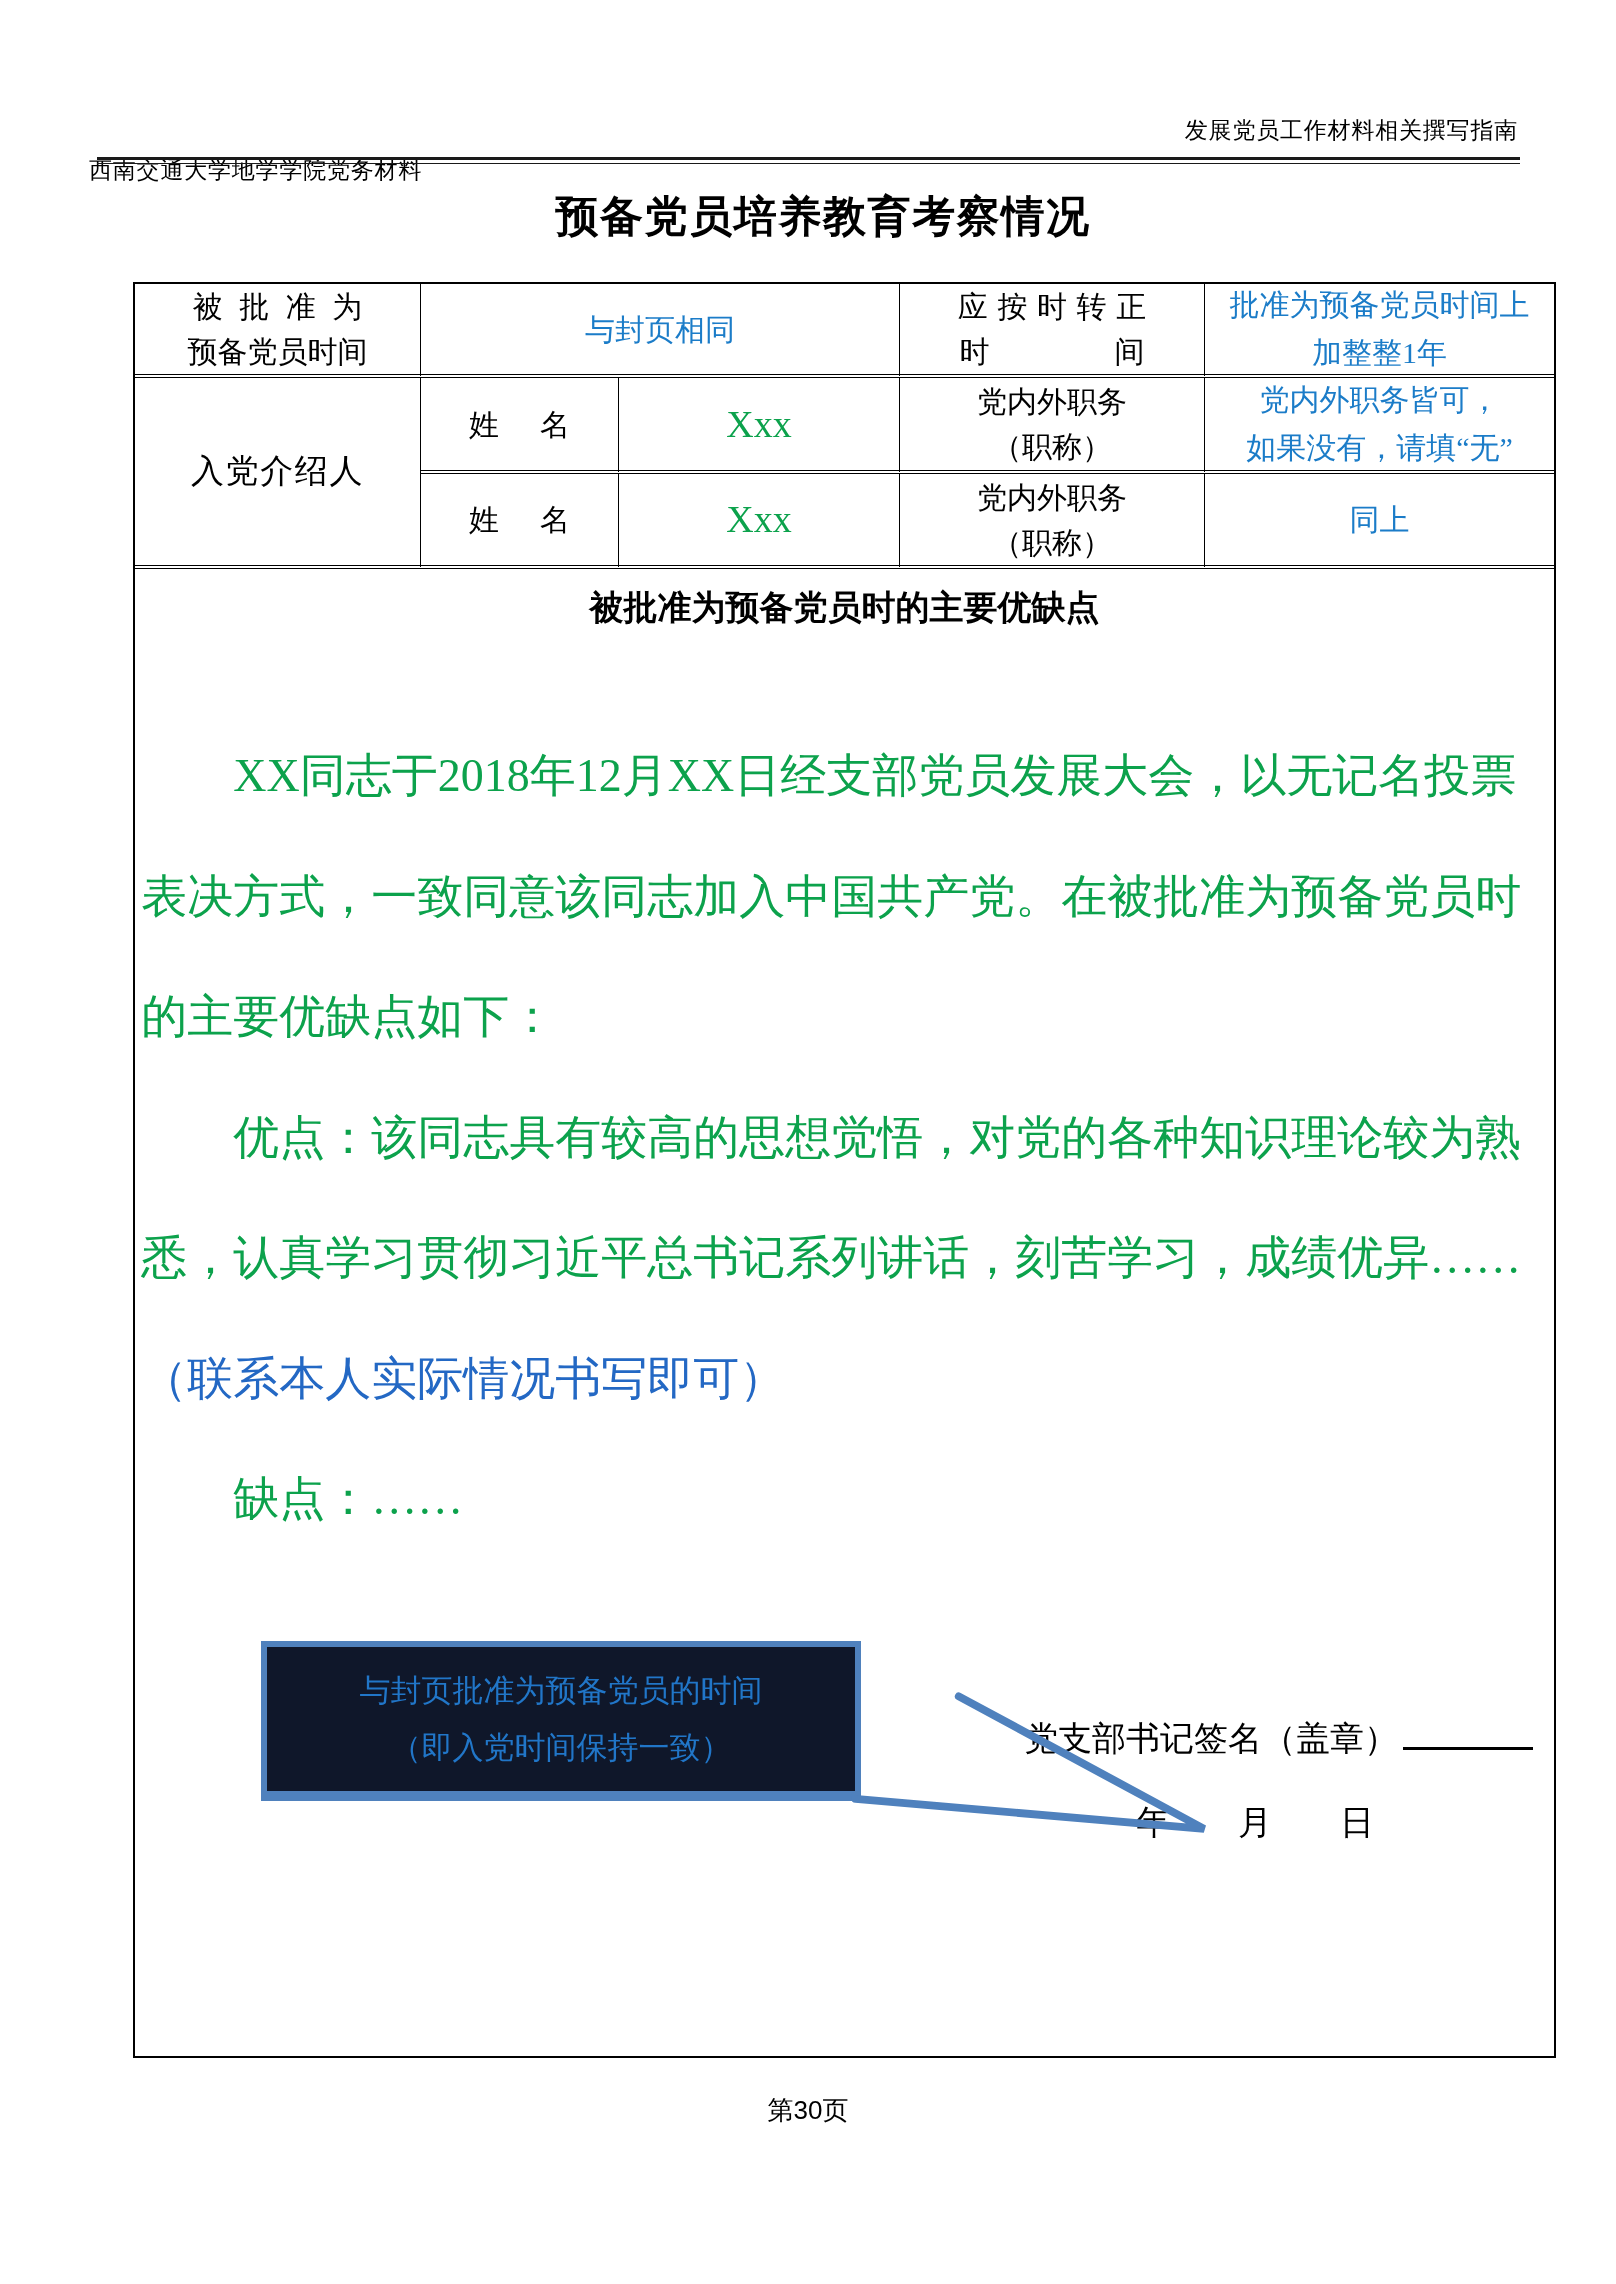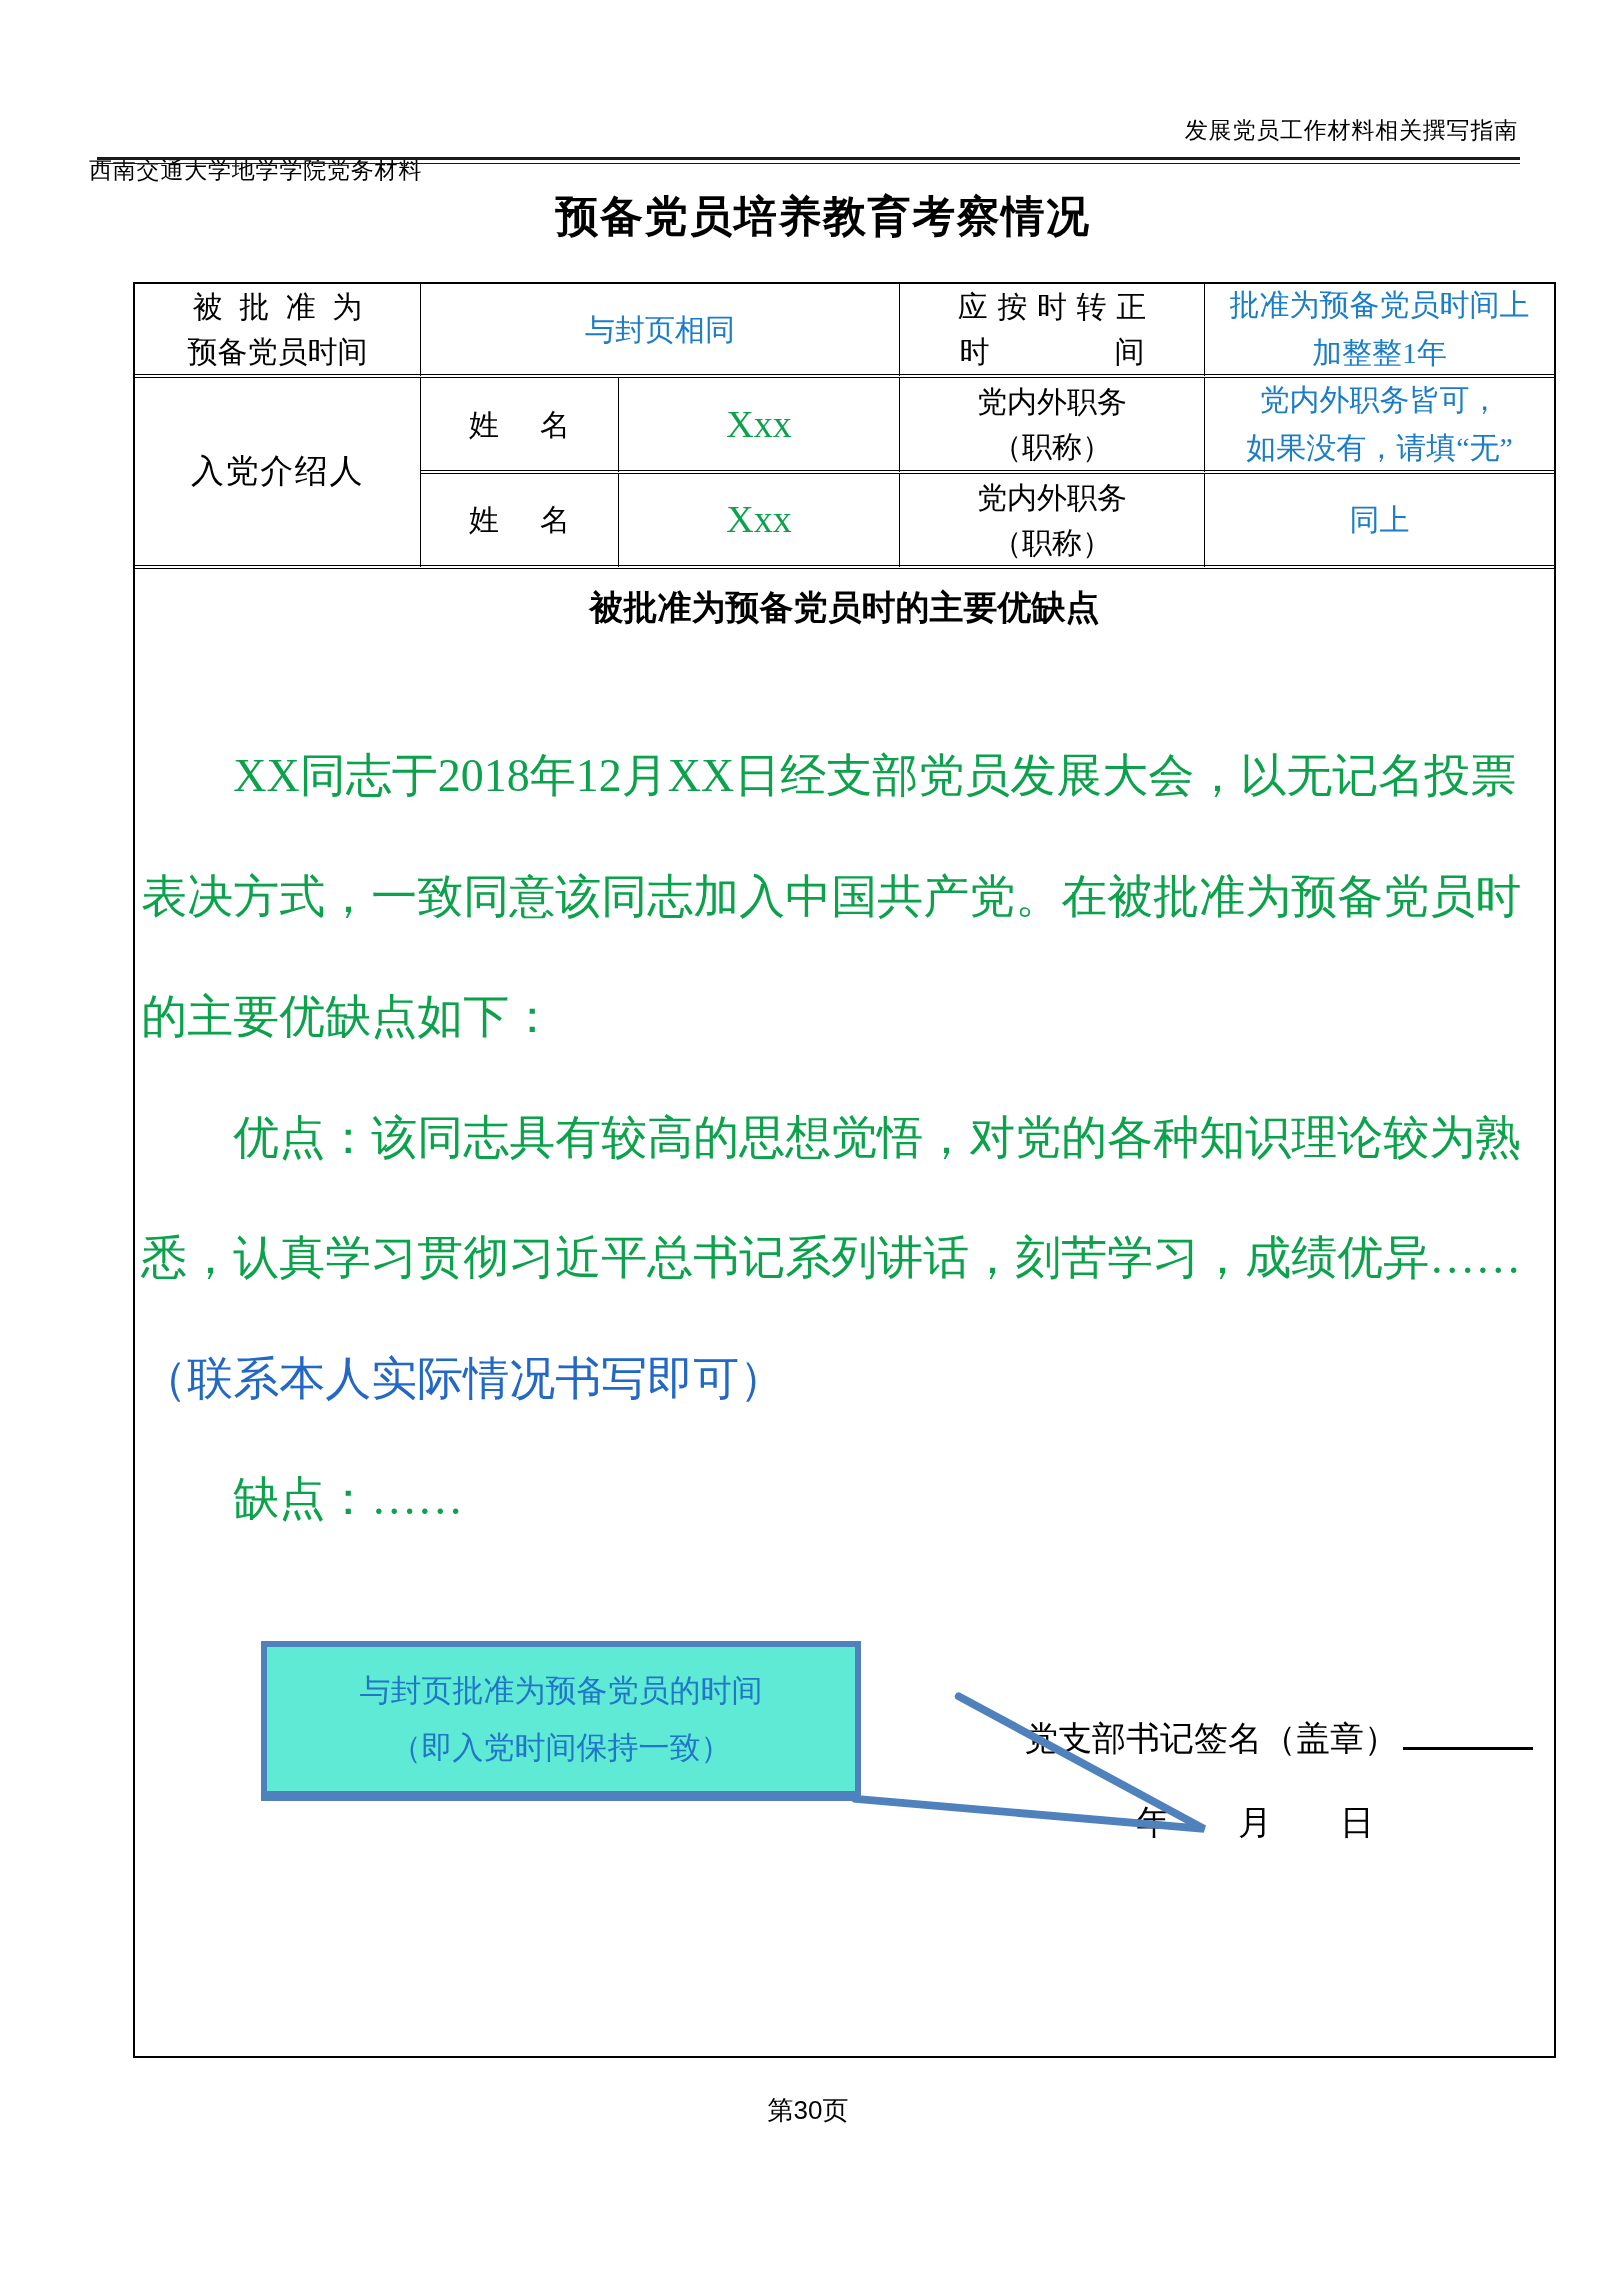--- a/index.html
+++ b/index.html
@@ -45,21 +45,21 @@
   .content{grid-column:1/6;grid-row:4;position:relative;box-sizing:border-box;}
   .section-title{margin-top:16px;text-align:center;font-size:34px;font-weight:bold;}
   .green-body{margin:85px 4.7px 0 6.3px;font-size:46px;line-height:2.62;color:#0ca24c;}
   .green-body p{margin:0;text-indent:2em;}
   .blue-inline{color:#2368c4;}
   .red-note{position:absolute;left:0;right:32px;top:993px;text-align:center;
     color:#f40000;font-weight:bold;font-size:34px;}
   
   .callout{position:absolute;left:126px;top:1072px;width:588px;height:144px;
     box-sizing:content-box;border:6.3px solid #4f81bd;border-bottom-width:10.3px;
-    background:#5eead4;display:flex;flex-direction:column;justify-content:center;
+    background:#0f172a;display:flex;flex-direction:column;justify-content:center;
     align-items:center;gap:20.5px;
     font-family:"Liberation Sans","DejaVu Sans",sans-serif;
     color:#2176c8;font-size:31px;line-height:1.2;text-align:center;z-index:1;}
   .tail{position:absolute;left:681px;top:1105px;width:426px;height:182px;z-index:2;}
   
   .sign-line{position:absolute;left:889px;top:1146px;font-size:34px;white-space:nowrap;}
   .sign-fill{display:inline-block;width:130px;border-bottom:3.2px solid #000;height:32px;
     vertical-align:baseline;margin-left:4.7px;}
   .date-line{position:absolute;left:1001px;top:1231px;font-size:34px;white-space:nowrap;}
   

